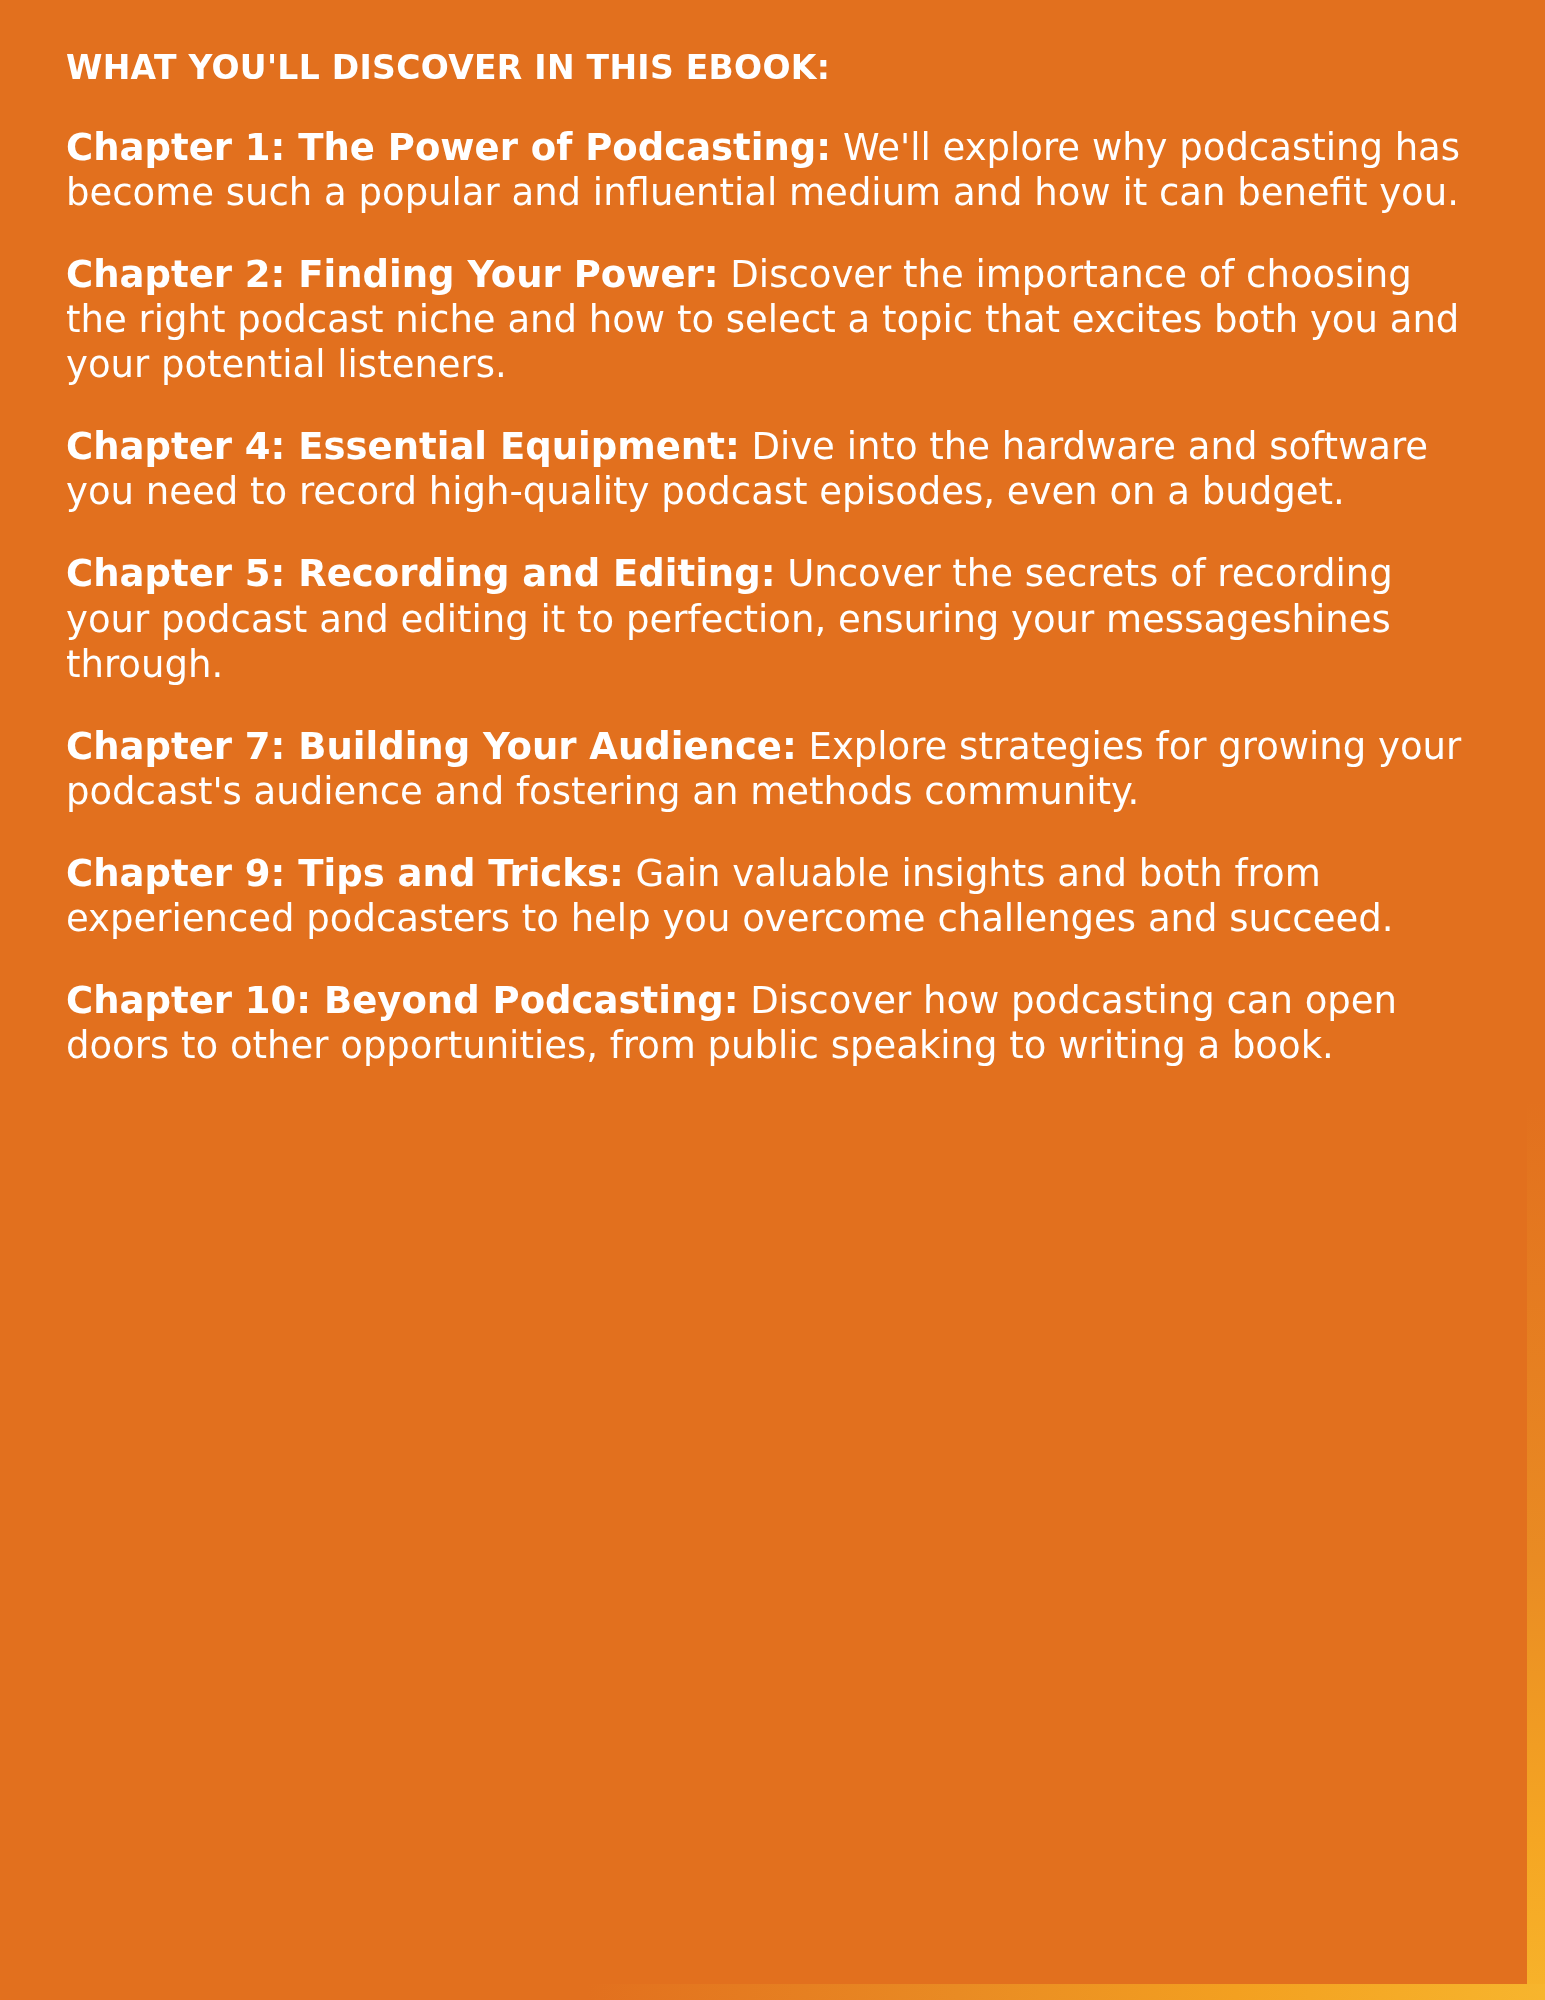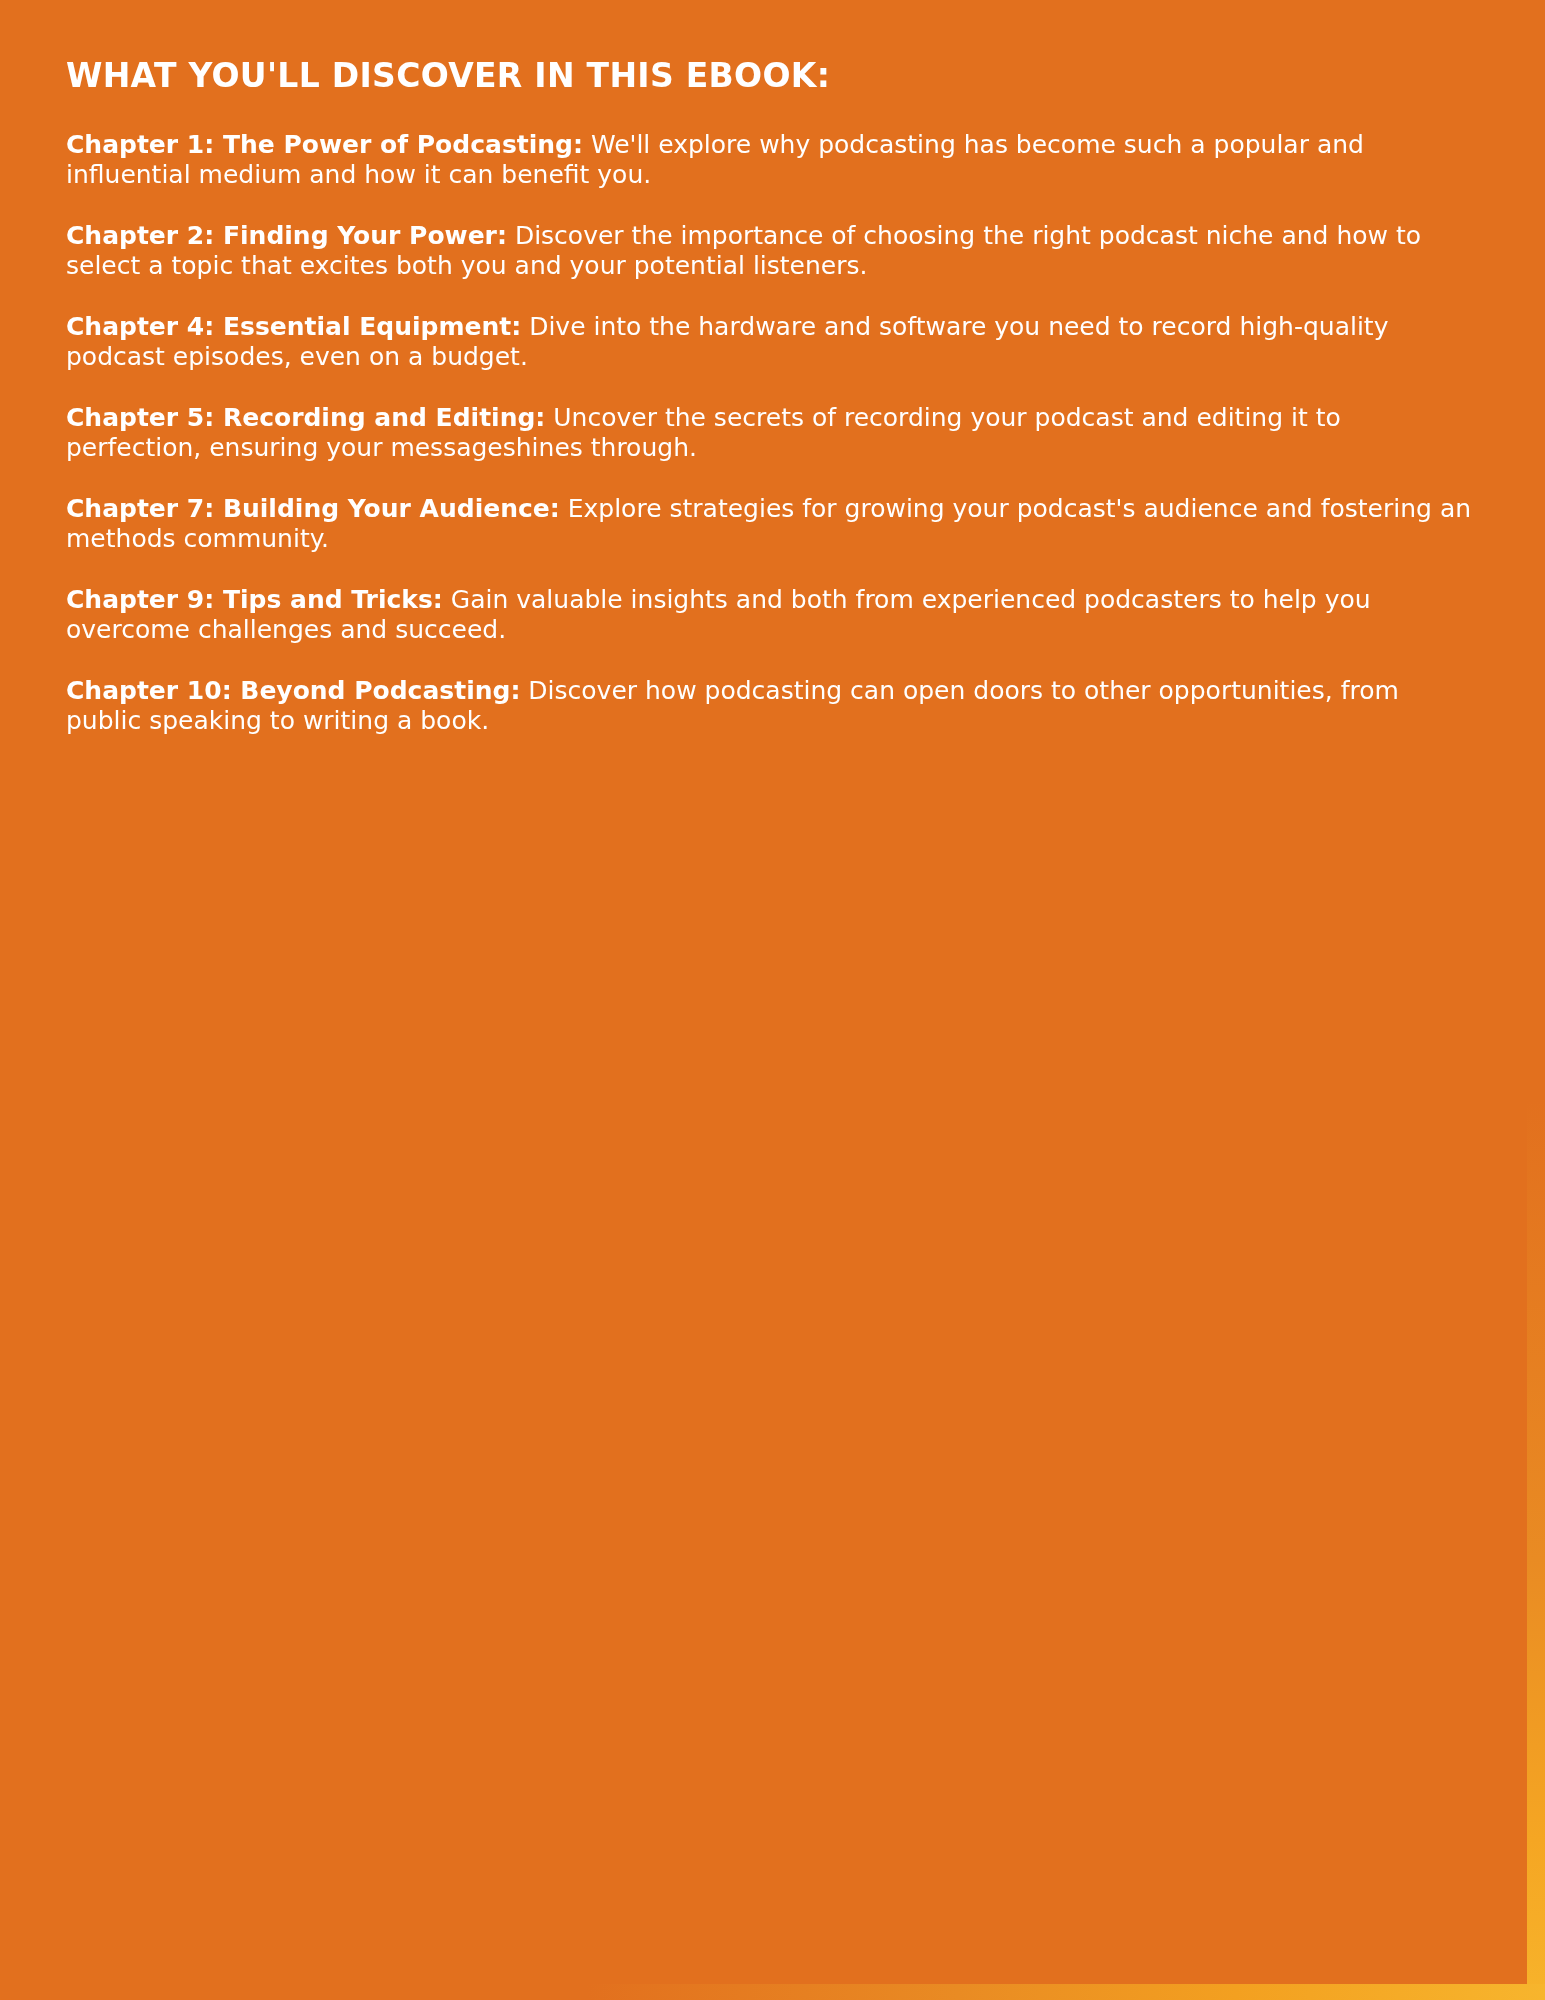--- a/index.html
+++ b/index.html
@@ -34,34 +34,34 @@
     position: absolute;
     left: 0;
     bottom: 0;
     width: 1545px;
     height: 16px;
     background: linear-gradient(to right, #E2701E 0%, #E2701E 38%, #E98B23 62%, #F3A020 80%, #F7B52D 100%);
   }
   .content {
     position: absolute;
     left: 66px;
-    top: 56px;
+    top: 48px;
     width: 1410px;
   }
   h1.headline {
     font-size: 33px;
     font-weight: bold;
     color: #FFFFFF;
     letter-spacing: 0.3px;
     margin: 0 0 34px 0;
     line-height: 1.2;
   }
   .chapter {
     color: #FFFFFF;
-    font-size: 25px;
+    font-size: 37px;
     line-height: 1.22;
     margin-bottom: 30px;
   }
   .chapter .label {
     font-weight: bold;
   }
   .chapter .desc {
     font-weight: normal;
   }
 </style>

